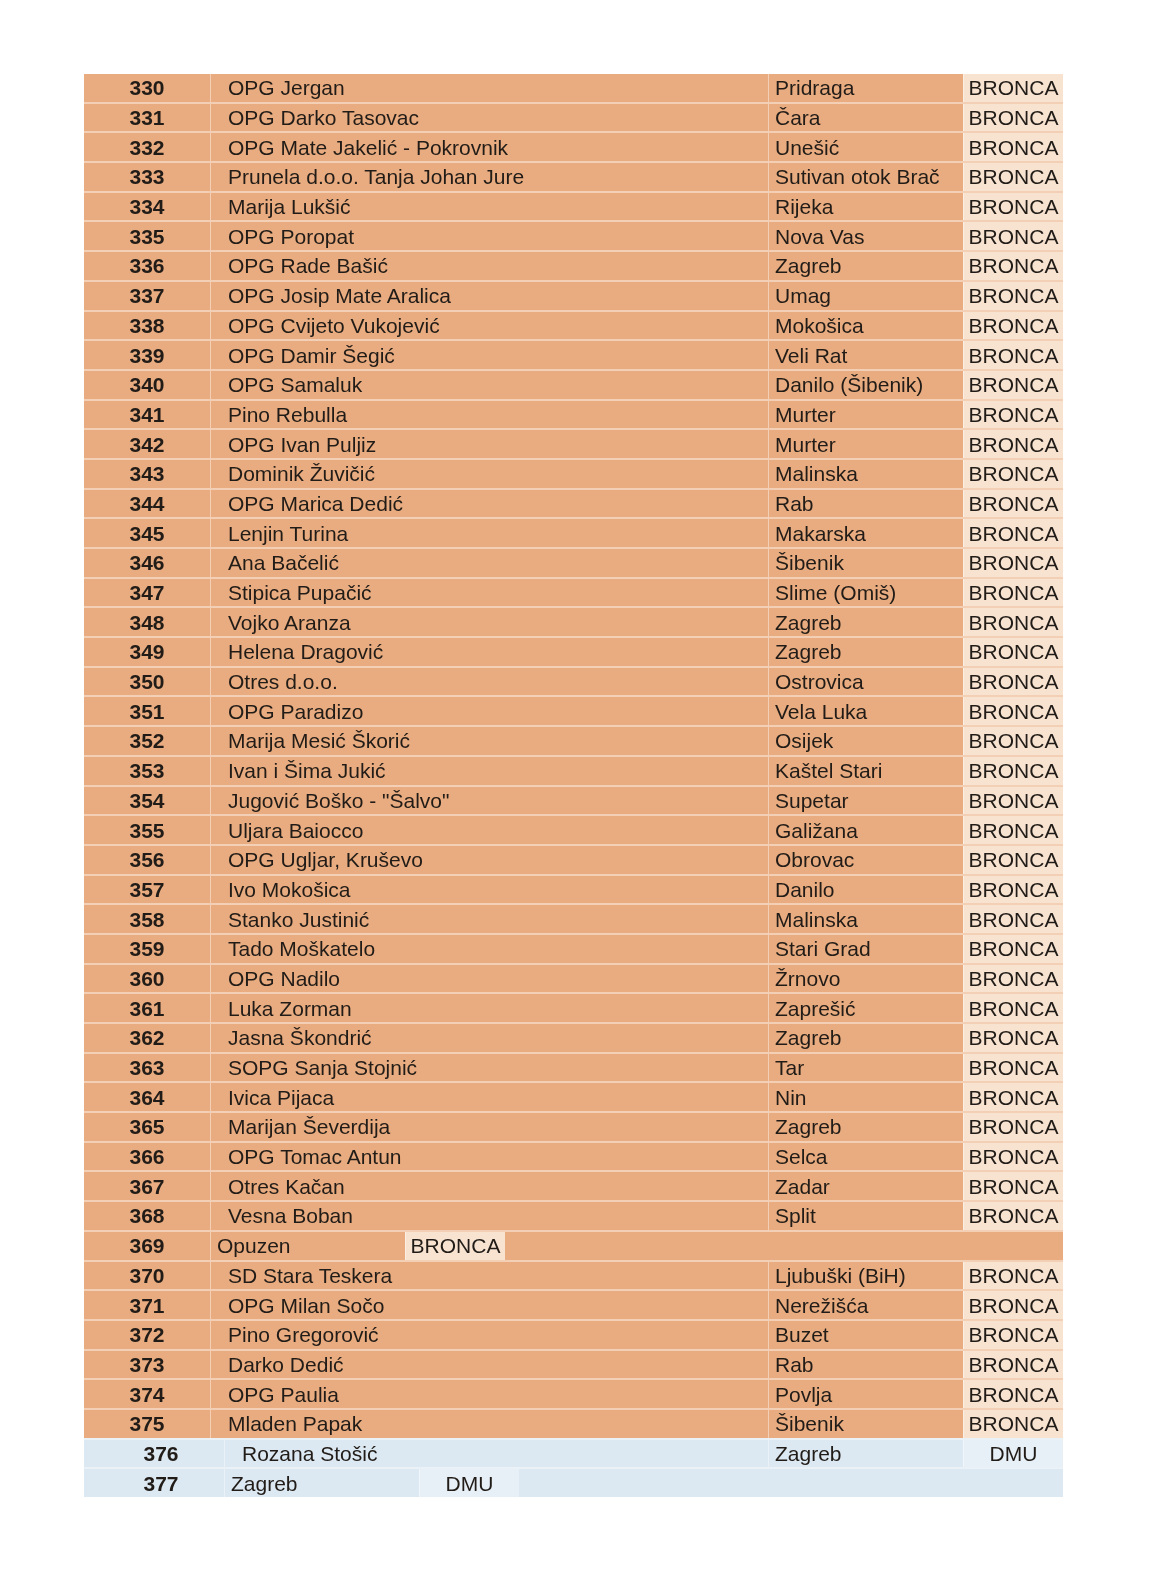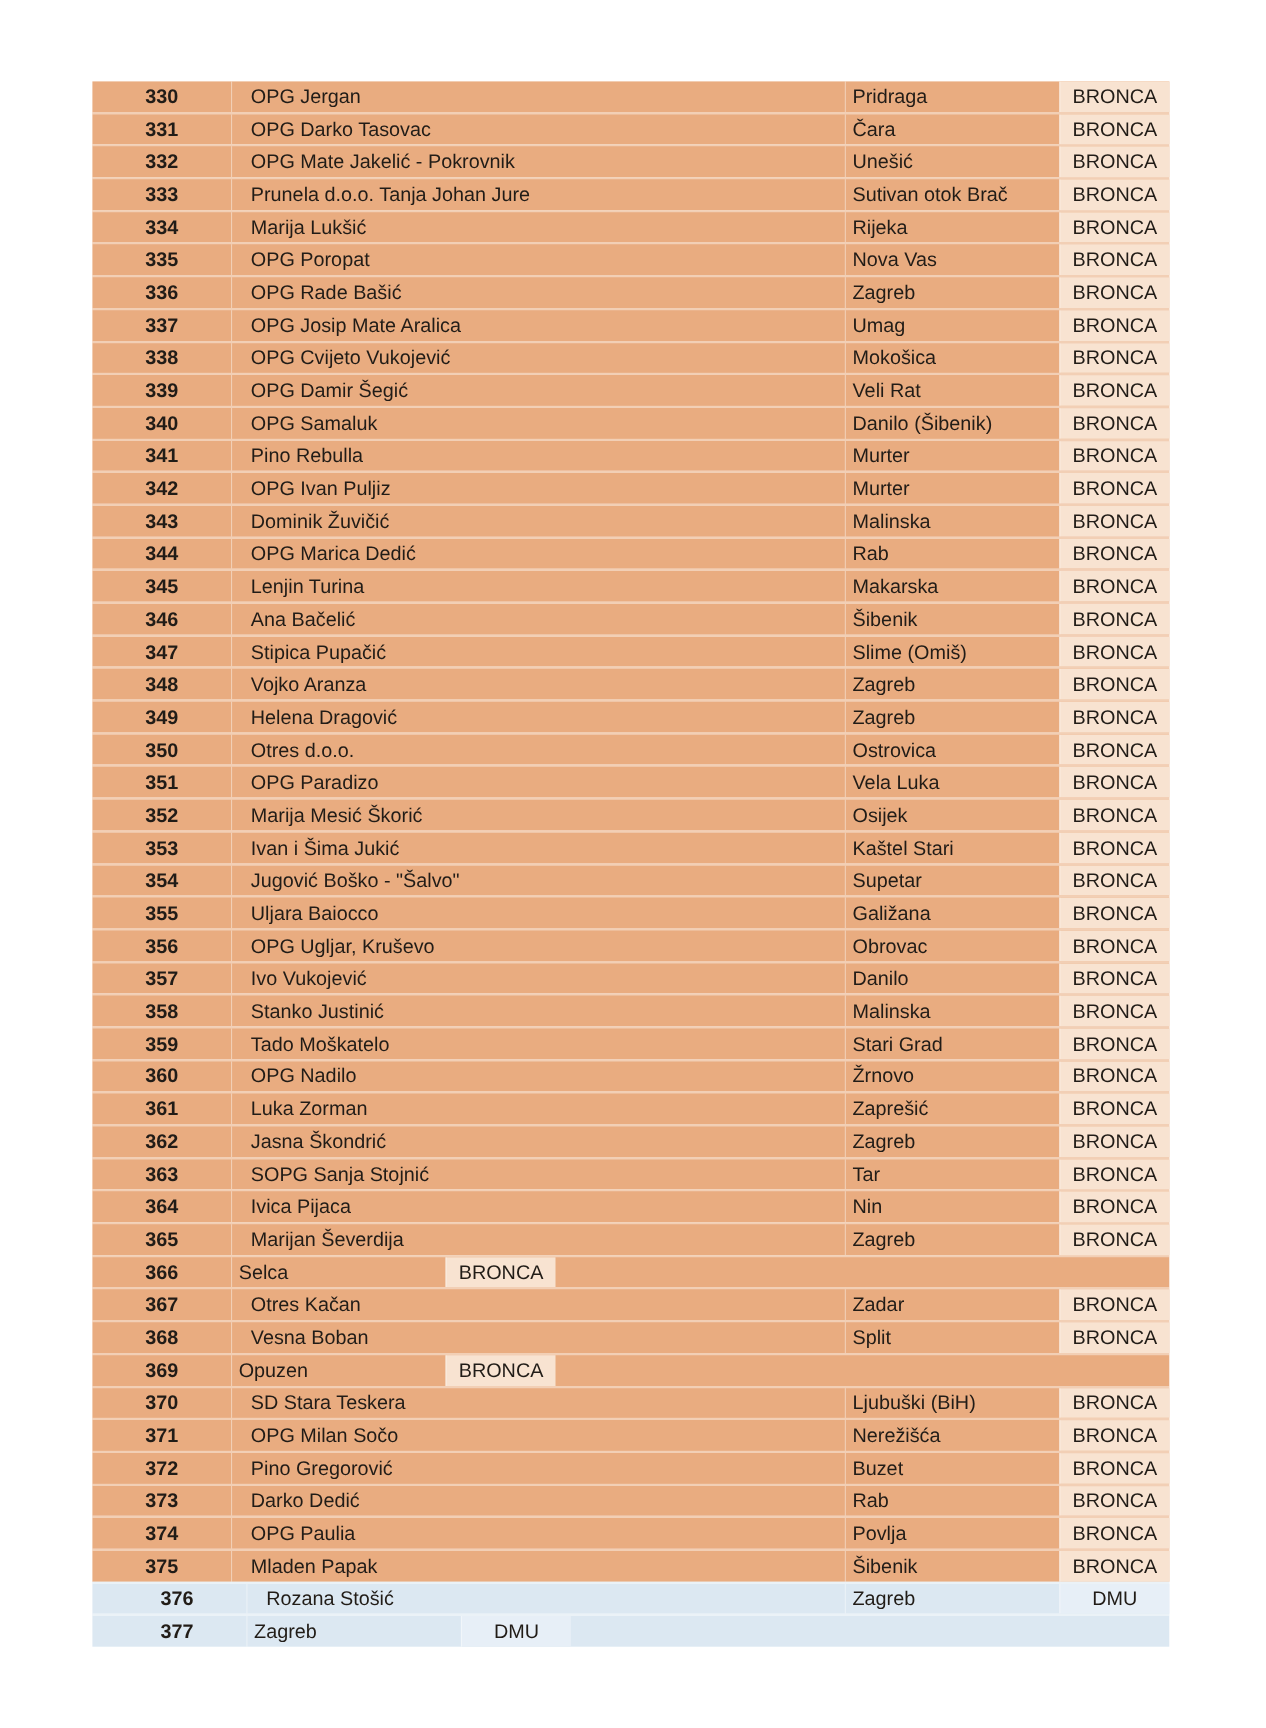--- a/index.html
+++ b/index.html
@@ -23,21 +23,21 @@
     overflow:hidden;
   }
   .awards-table{
     position:absolute;
     left:84px;
     top:74px;
     width:979px;
     height:1423px;
     display:flex;
     flex-direction:column;
-    font-size:18px;
+    font-size:21px;
     line-height:1;
   }
   .row{
     flex:1 1 0;
     display:flex;
     align-items:stretch;
     min-height:0;
   }
   .row + .row{ border-top:2px solid var(--sep); }
   .row.bronca{ background:var(--bronca-bg); }
@@ -233,21 +233,21 @@
     <div class="cell cell-award">BRONCA</div>
   </div>
       <div class="row bronca">
     <div class="cell cell-number">356</div>
     <div class="cell cell-name">OPG Ugljar, Kruševo</div>
     <div class="cell cell-place">Obrovac</div>
     <div class="cell cell-award">BRONCA</div>
   </div>
       <div class="row bronca">
     <div class="cell cell-number">357</div>
-    <div class="cell cell-name">Ivo Vukojević</div>
+    <div class="cell cell-name">Ivo Mokošica</div>
     <div class="cell cell-place">Danilo</div>
     <div class="cell cell-award">BRONCA</div>
   </div>
       <div class="row bronca">
     <div class="cell cell-number">358</div>
     <div class="cell cell-name">Stanko Justinić</div>
     <div class="cell cell-place">Malinska</div>
     <div class="cell cell-award">BRONCA</div>
   </div>
       <div class="row bronca">
@@ -287,20 +287,21 @@
     <div class="cell cell-award">BRONCA</div>
   </div>
       <div class="row bronca">
     <div class="cell cell-number">365</div>
     <div class="cell cell-name">Marijan Ševerdija</div>
     <div class="cell cell-place">Zagreb</div>
     <div class="cell cell-award">BRONCA</div>
   </div>
       <div class="row bronca">
     <div class="cell cell-number">366</div>
+    <div class="cell cell-name">OPG Tomac Antun</div>
     <div class="cell cell-place">Selca</div>
     <div class="cell cell-award">BRONCA</div>
   </div>
       <div class="row bronca">
     <div class="cell cell-number">367</div>
     <div class="cell cell-name">Otres Kačan</div>
     <div class="cell cell-place">Zadar</div>
     <div class="cell cell-award">BRONCA</div>
   </div>
       <div class="row bronca">

